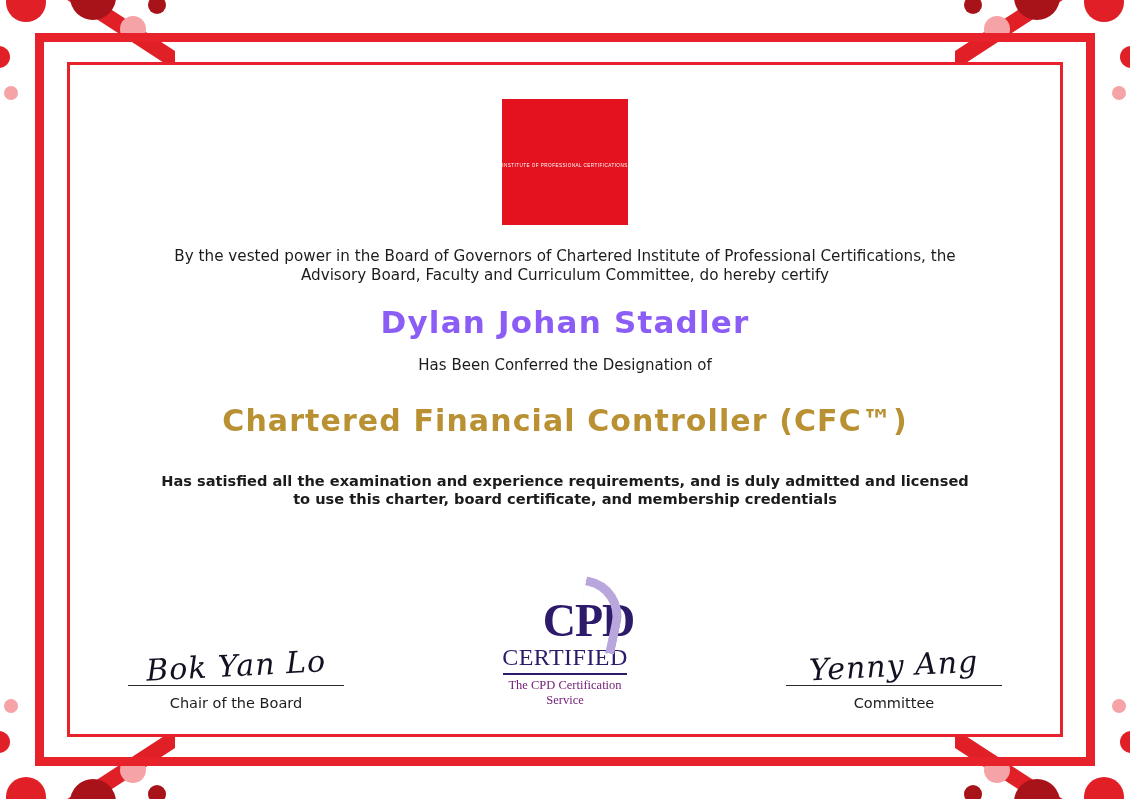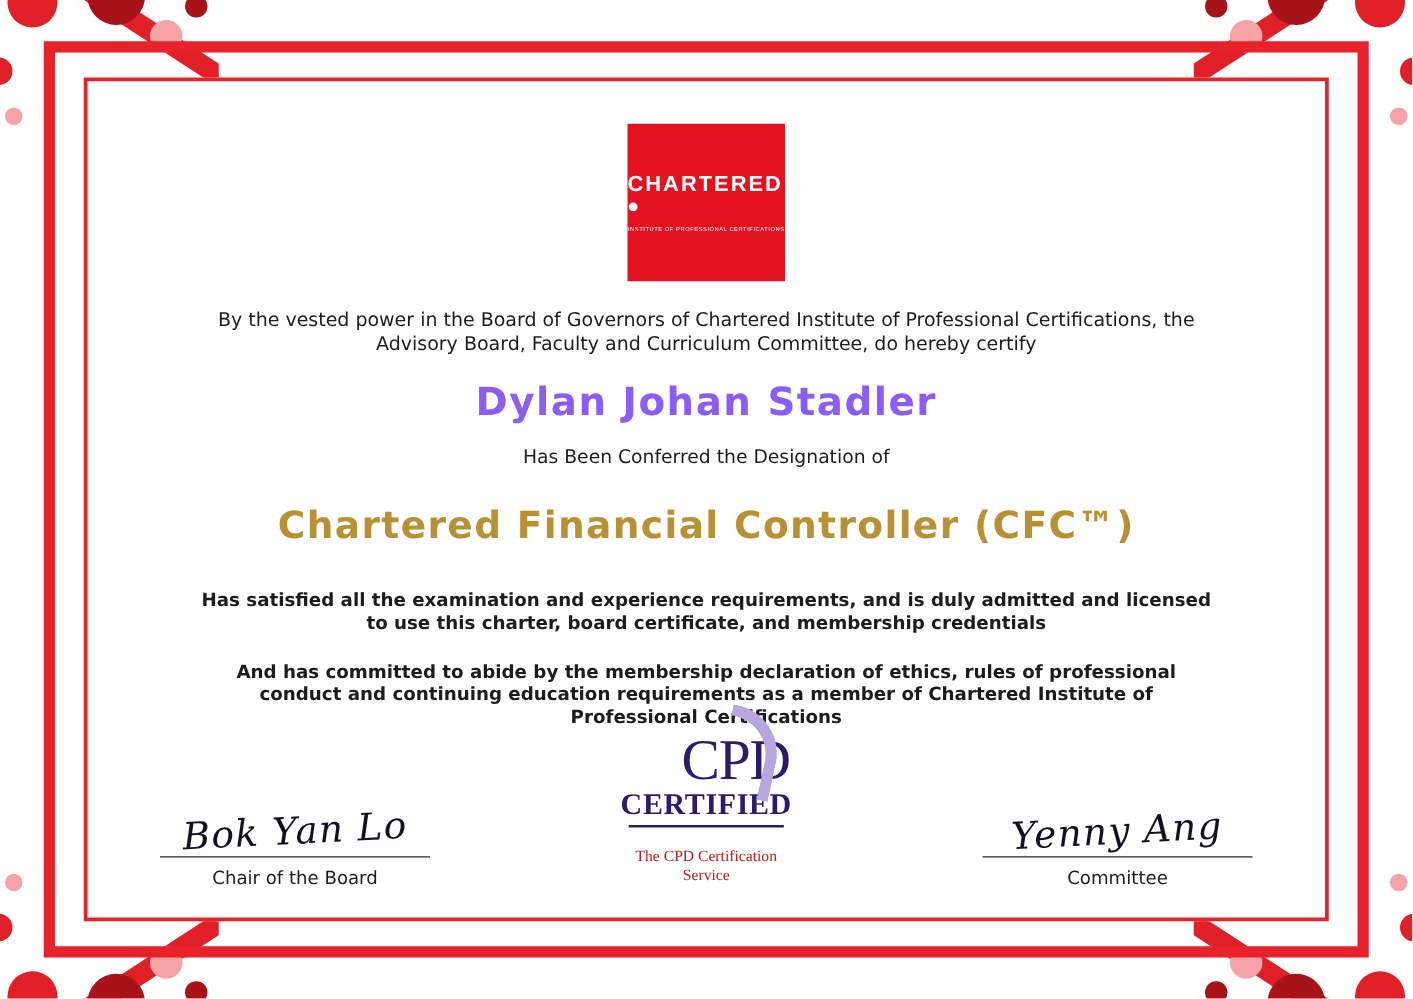--- a/index.html
+++ b/index.html
@@ -214,59 +214,59 @@
   .cpd-top {
     position: relative;
     width: 130px;
     height: 56px;
     display: flex;
     align-items: flex-end;
     justify-content: center;
   }
   .cpd-letters {
     font-family: "Liberation Serif", serif;
-    font-weight: 400;
+    font-weight: 700;
     font-size: 46px;
     color: #2e1a6b;
     letter-spacing: -1px;
     line-height: 1;
     margin-left: 47px;
   }
   .cpd-swoosh {
     position: absolute;
     right: 8px;
     top: -8px;
     width: 34px;
     height: 62px;
     border-right: 9px solid #b9a6dd;
     border-top: 9px solid #b9a6dd;
     border-radius: 0 40px 0 0;
     transform: rotate(12deg);
   }
   .cpd-certified {
     font-family: "Liberation Serif", serif;
-    font-weight: 700;
+    font-weight: 400;
     font-size: 24px;
     color: #2e1a6b;
     letter-spacing: 0.5px;
     line-height: 1.05;
     margin-top: 1px;
   }
   .cpd-rule {
     width: 124px;
     border-bottom: 2px solid #2e1a6b;
     margin-top: 3px;
   }
   .cpd-service {
     font-family: "Liberation Serif", serif;
     font-size: 12.5px;
-    color: #b91c1c;
+    color: #701a75;
     text-align: center;
     line-height: 1.15;
-    margin-top: 16px;
+    margin-top: 3px;
     width: 135px;
   }
 </style>
 </head>
 <body>
 
 <div class="certificate">
 
   <div class="corner-deco corner-tl">
     <div class="band" style="left:-30px; top:-6px; width:230px; height:16px; transform:rotate(33deg);"></div>
@@ -307,37 +307,33 @@
     <div class="blob lite" style="left:4px; top:86px; width:14px; height:14px;"></div>
     <div class="blob dark" style="left:148px; top:-4px; width:18px; height:18px;"></div>
   </div>
 
   <div class="frame-outer"></div>
   <div class="frame-inner"></div>
 
   <div class="content">
 
     <div class="logo">
-      <div class="logo-main">
-        <span>CHARTERED</span>
-      <span class="dot"></span></div>
       <div class="logo-sub">INSTITUTE OF PROFESSIONAL CERTIFICATIONS</div>
     </div>
 
     <div class="intro">By the vested power in the Board of Governors of Chartered Institute of Professional Certifications, the Advisory Board, Faculty and Curriculum Committee, do hereby certify</div>
 
     <div class="recipient">Dylan Johan Stadler</div>
 
     <div class="conferred">Has Been Conferred the Designation of</div>
 
     <div class="designation">Chartered Financial Controller (CFC™)</div>
 
     <div class="para para-1">Has satisfied all the examination and experience requirements, and is duly admitted and licensed to use this charter, board certificate, and membership credentials</div>
 
-    <div class="para para-2">And has committed to abide by the membership declaration of ethics, rules of professional conduct and continuing education requirements as a member of Chartered Institute of Professional Certifications</div>
 
     <div class="sign-row">
 
       <div class="sign-block">
         <div class="sign-script">Bok Yan Lo</div>
         <div class="sign-rule"></div>
         <div class="sign-title">Chair of the Board</div>
       </div>
 
       <div class="cpd">

